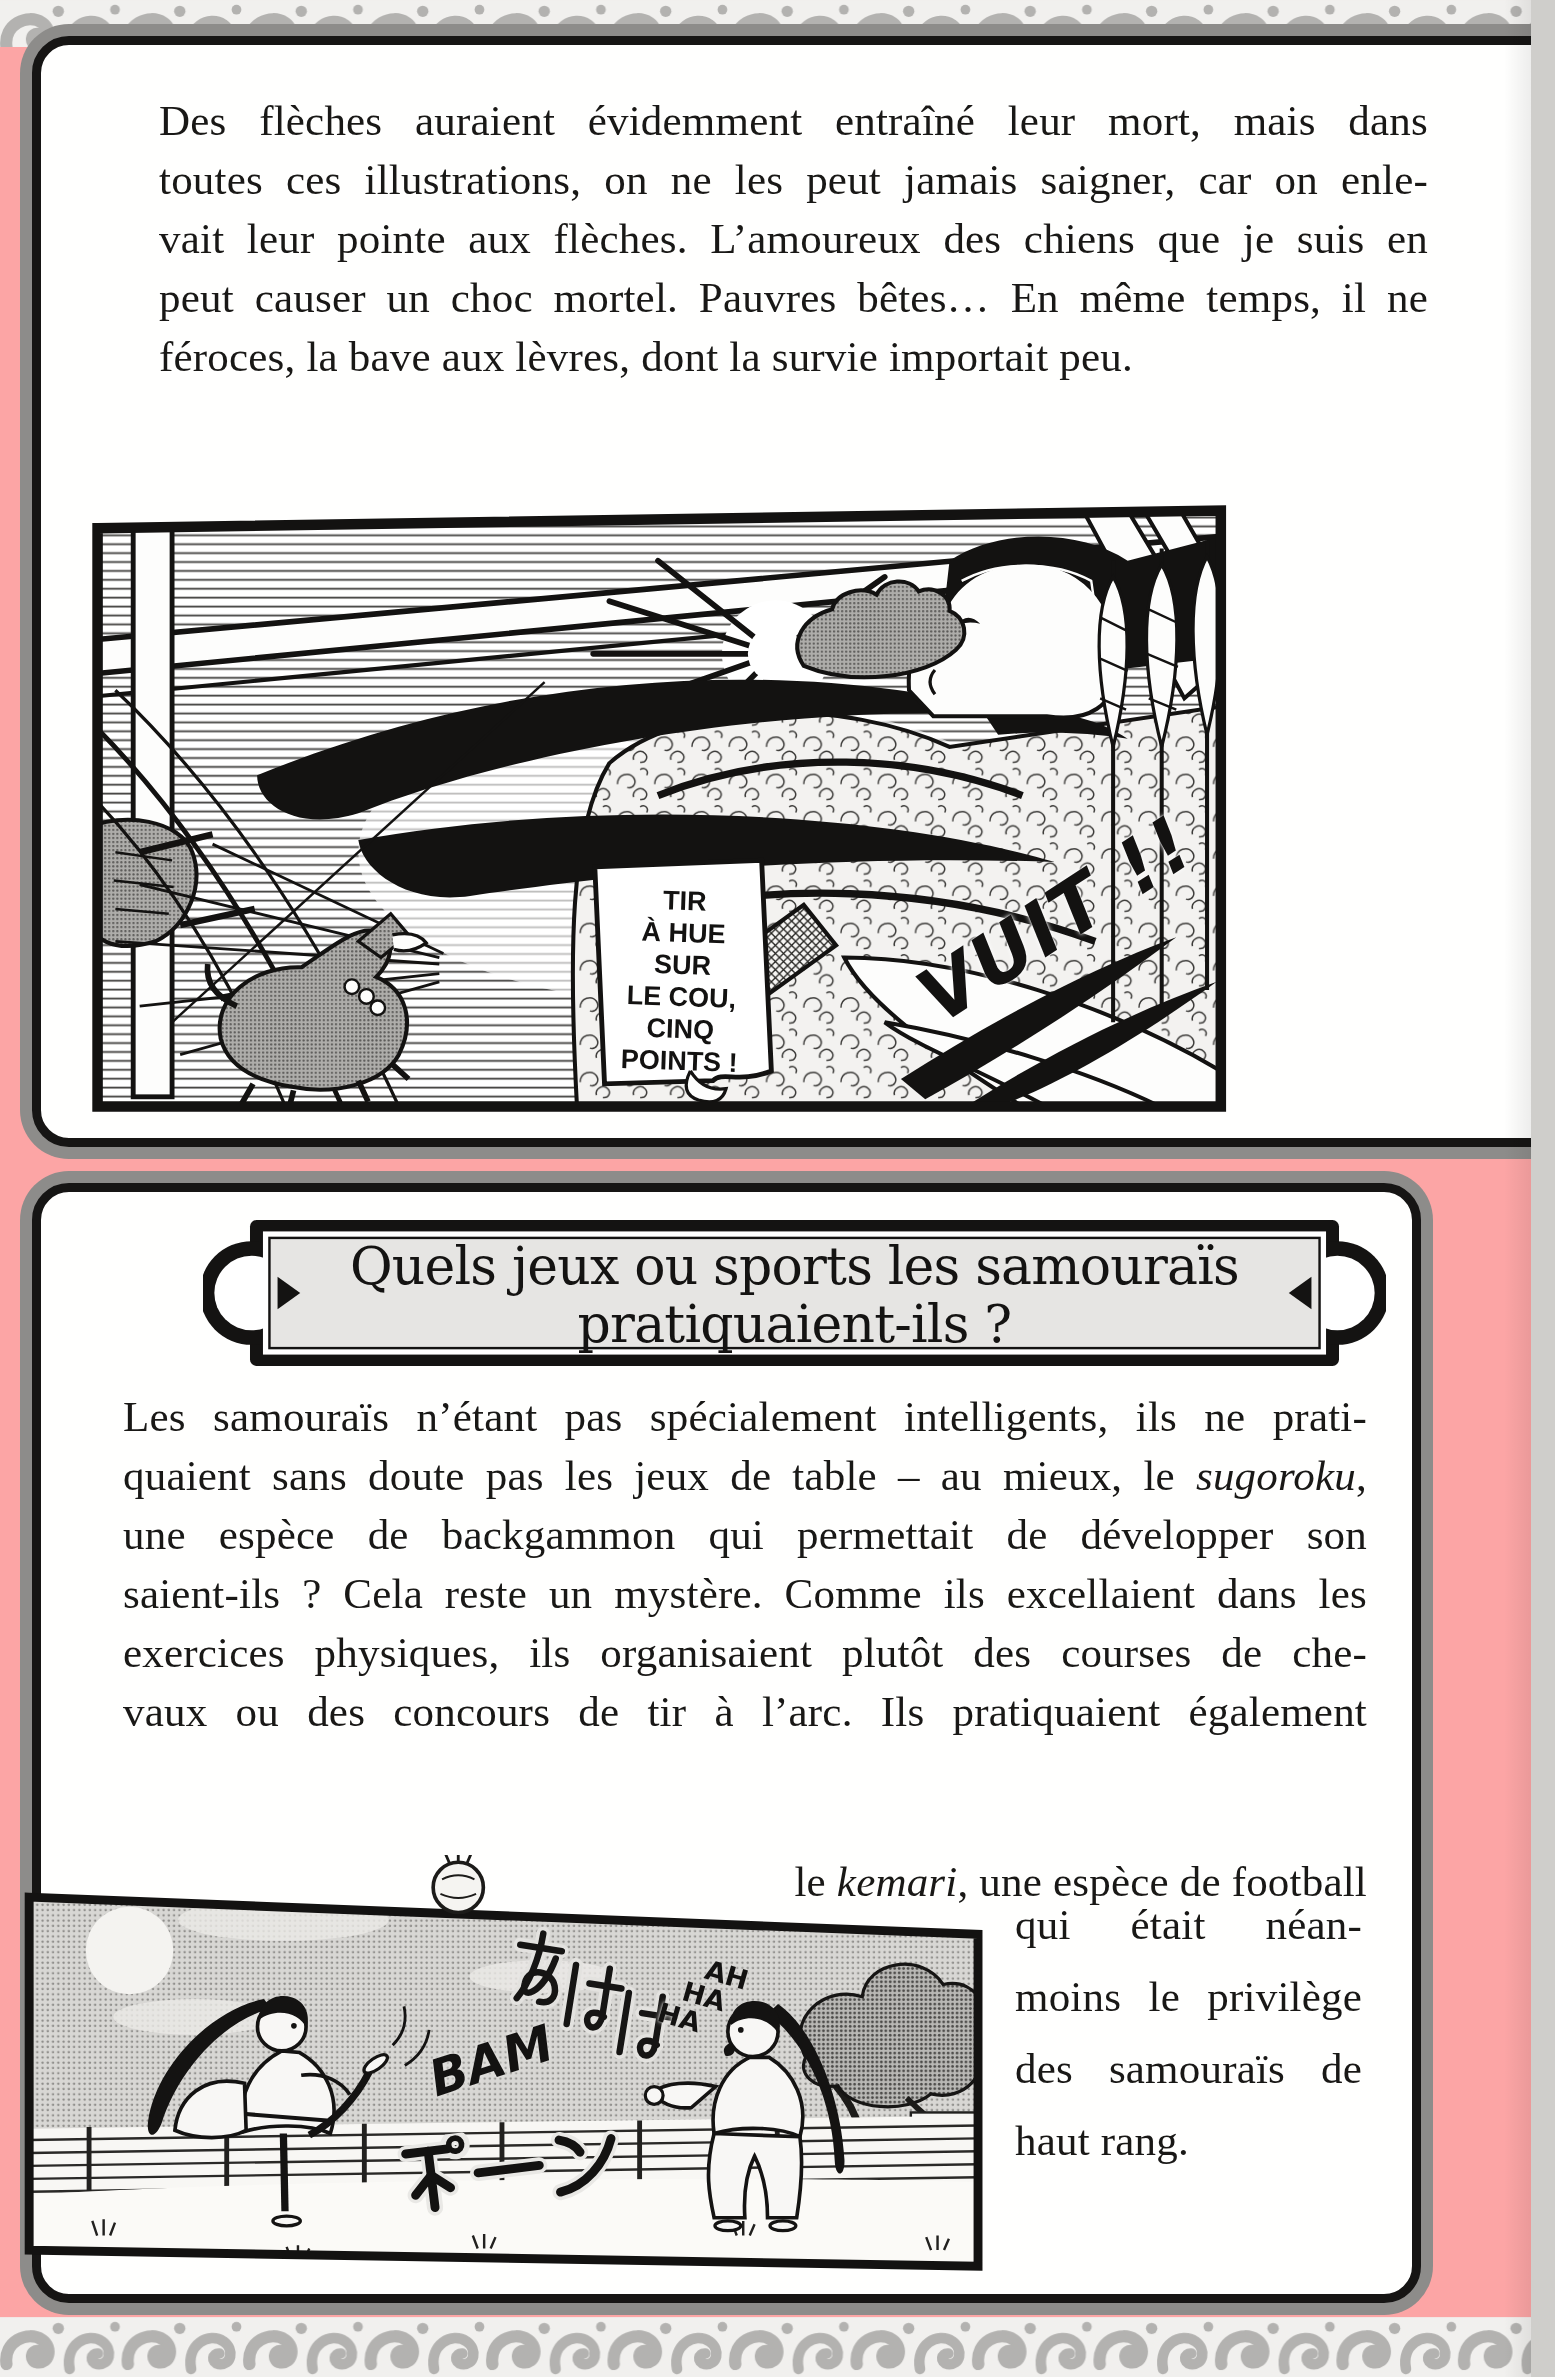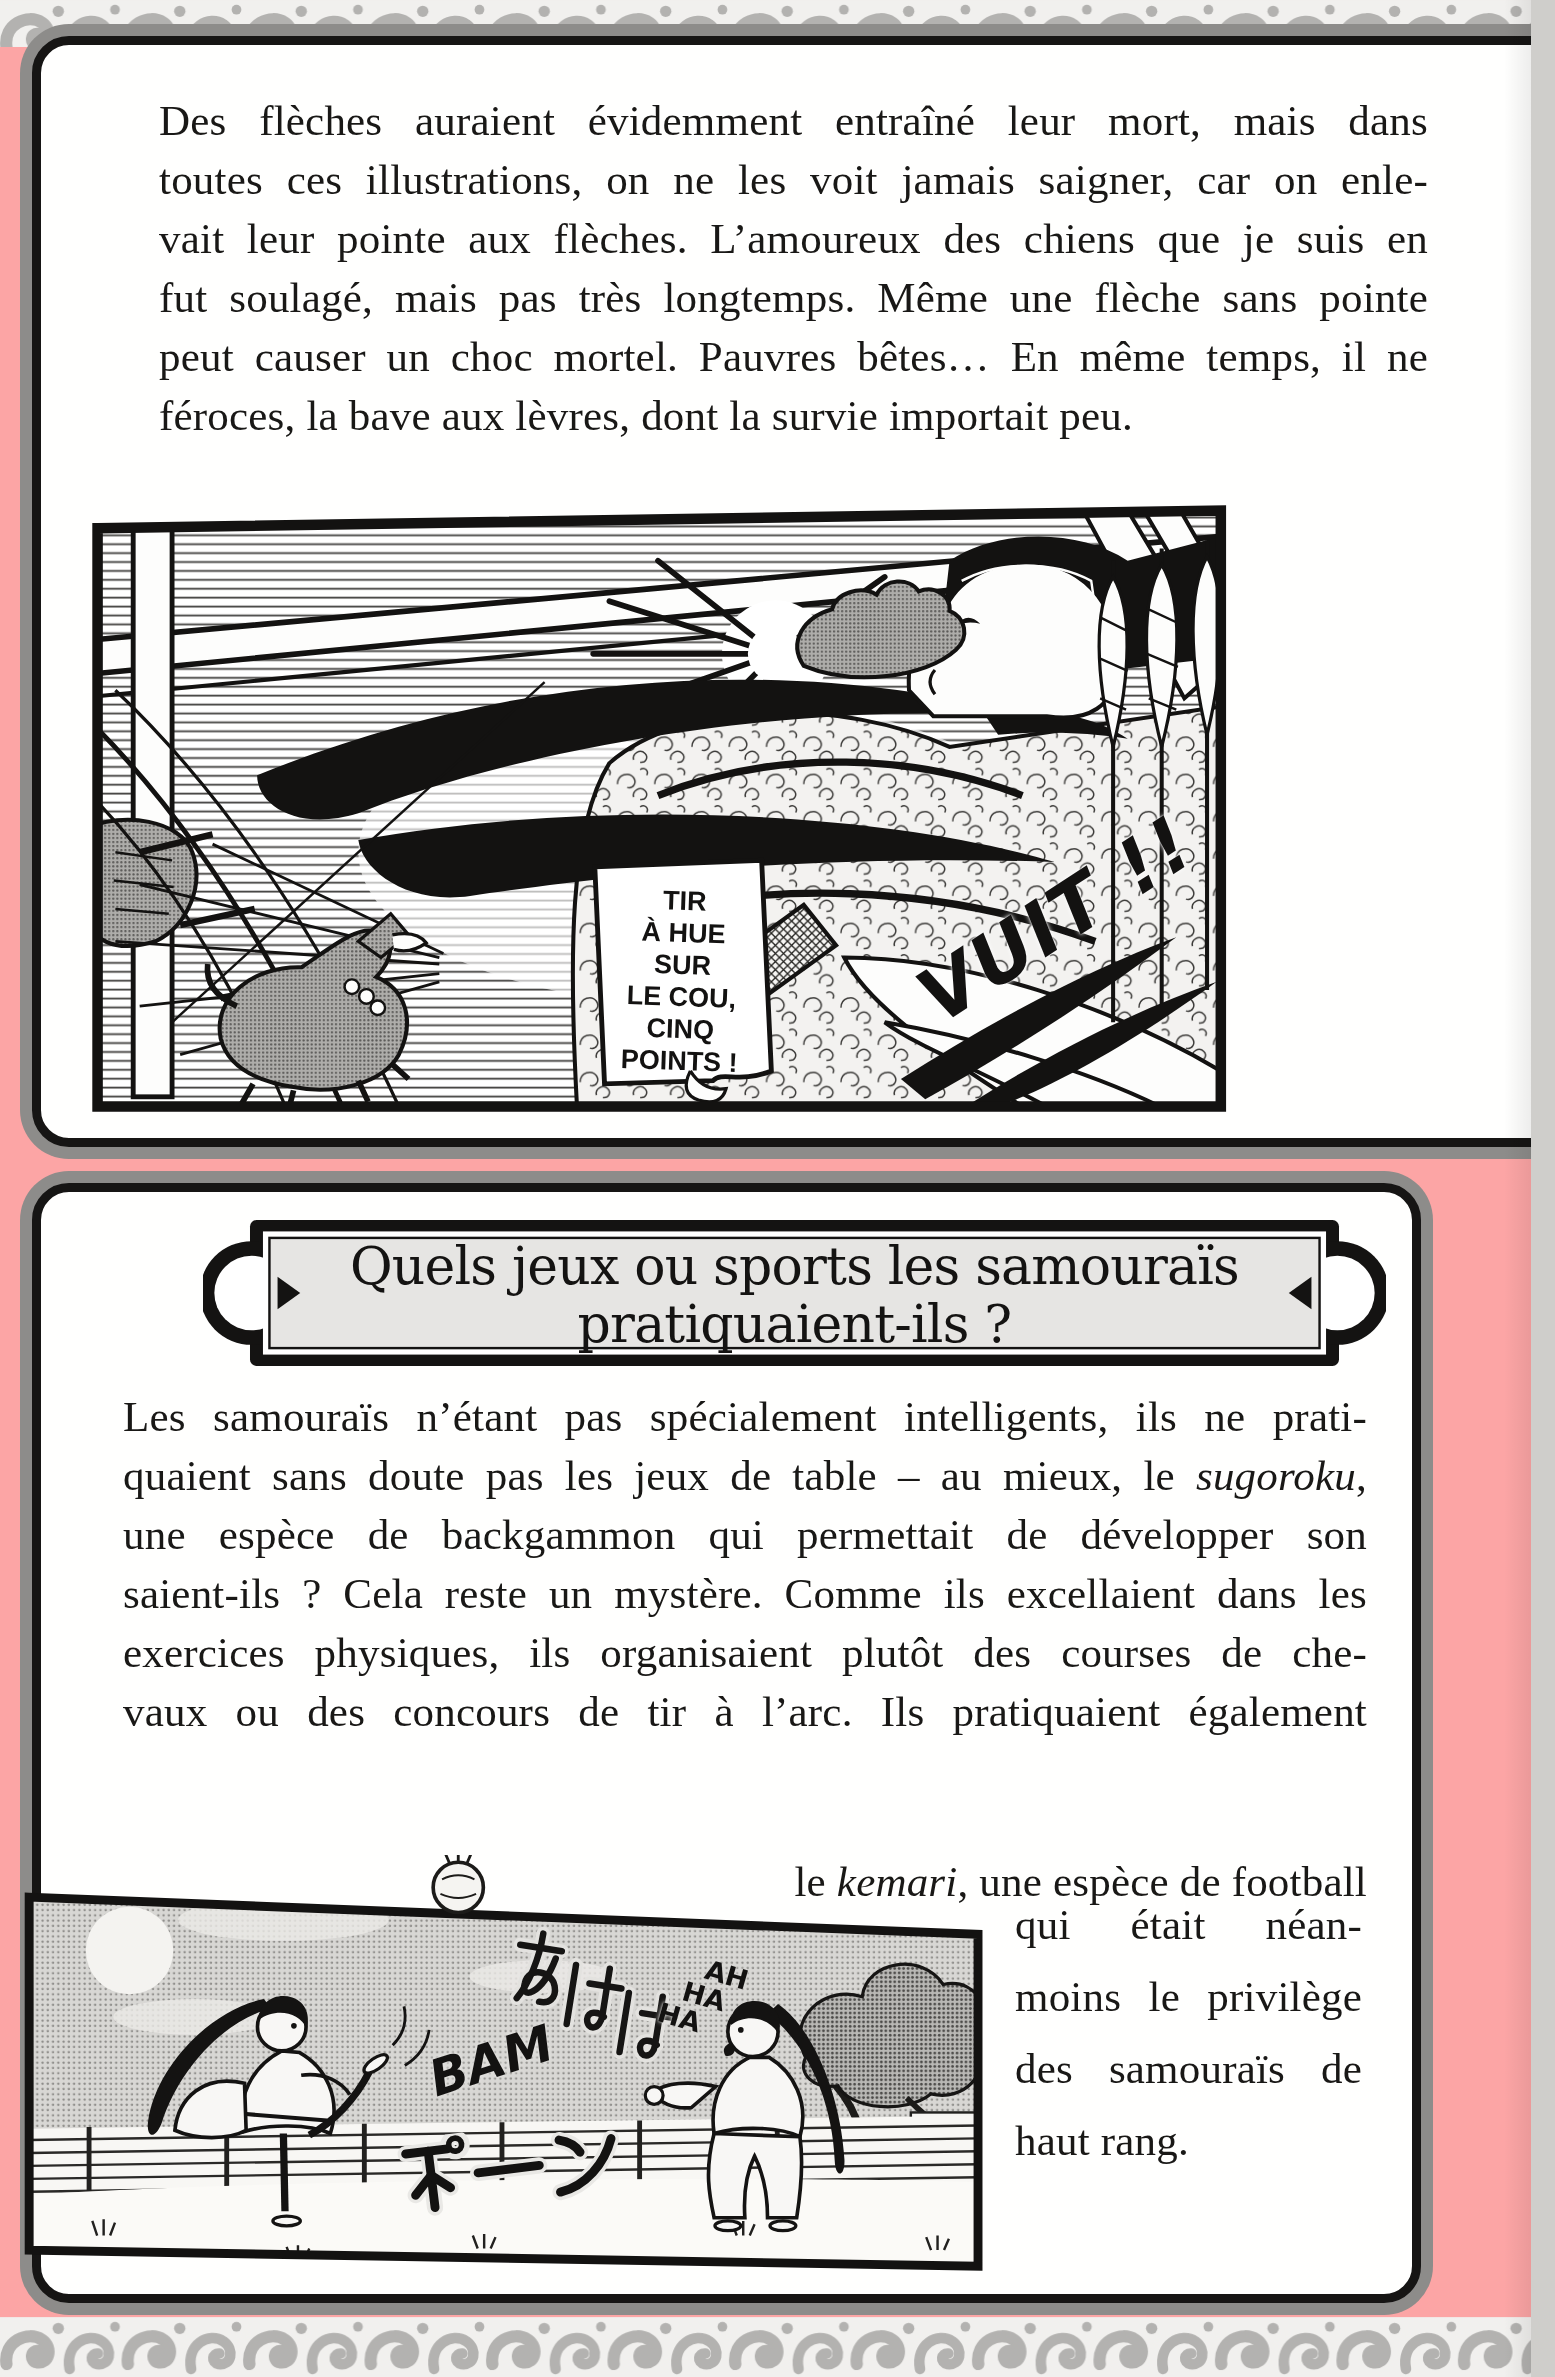--- a/index.html
+++ b/index.html
@@ -89,23 +89,22 @@
       <rect width="1920" height="58" fill="url(#scroll)"></rect>
     </svg>
   <svg class="abs" style="left:0;top:2317px" width="1555" height="61" viewBox="0 0 1920 75">
       <rect width="1920" height="75" fill="url(#scroll)"></rect>
     </svg>
 
   <div class="card" style="left:32px;top:36px;width:1544px;height:1093px;"></div>
 
   <div class="para" style="left:159px;top:91px;width:1269px;">
     <div class="jl">Des flèches auraient évidemment entraîné leur mort, mais dans</div>
-    <div class="jl">toutes ces illustrations, on ne les voit jamais saigner, car on enle-</div>
+    <div class="jl">toutes ces illustrations, on ne les peut jamais saigner, car on enle-</div>
     <div class="jl">vait leur pointe aux flèches. L’amoureux des chiens que je suis en</div>
-    <div class="jl">fut soulagé, mais pas très longtemps. Même une flèche sans pointe</div>
     <div class="jl">peut causer un choc mortel. Pauvres bêtes… En même temps, il ne</div>
     <div class="jl-last">féroces, la bave aux lèvres, dont la survie importait peu.</div>
   </div>
 
   <svg class="abs" style="left:91px;top:504px" width="1138" height="609" viewBox="0 0 1405 752">
     <defs>
         <clipPath id="clipP1">
           <polygon points="8,30 1395,8 1395,744 8,744"></polygon>
         </clipPath>
       </defs>

